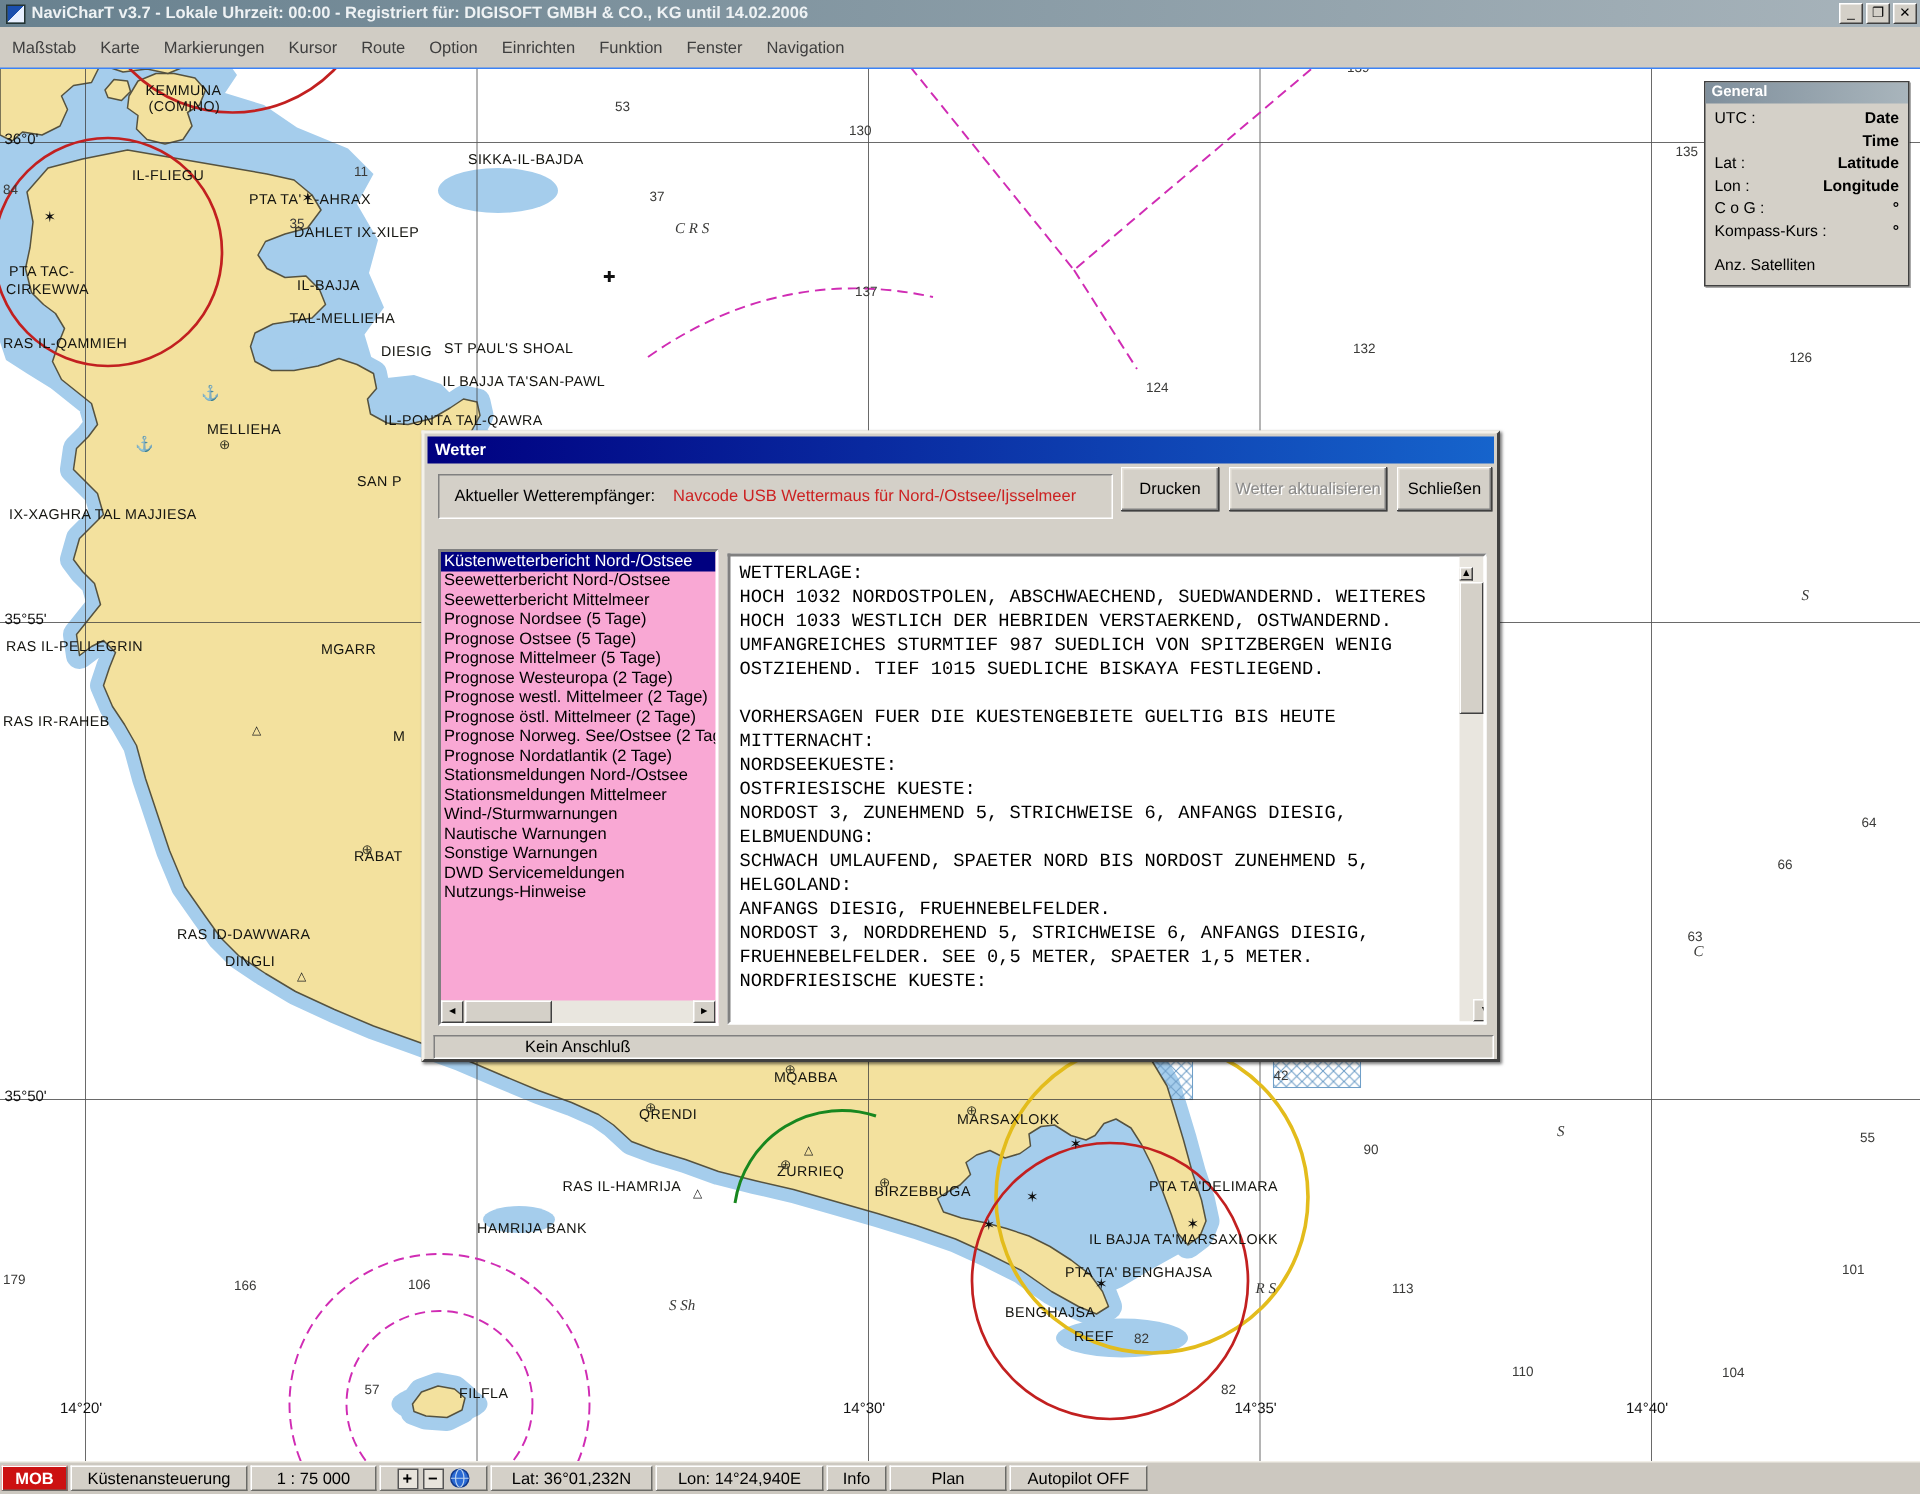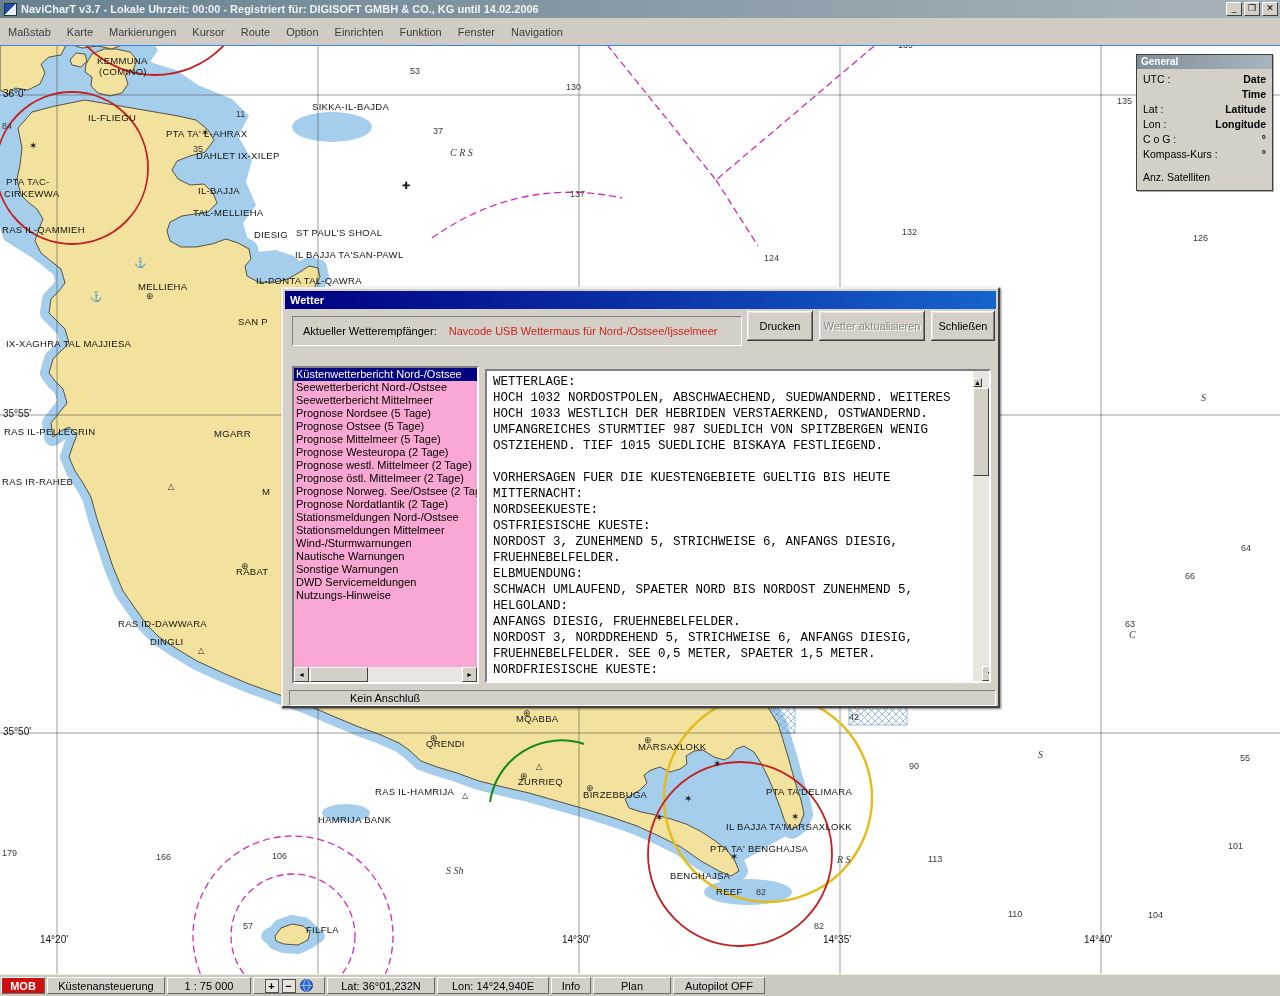--- a/index.html
+++ b/index.html
@@ -423,21 +423,20 @@
           <div>HOCH 1032 NORDOSTPOLEN, ABSCHWAECHEND, SUEDWANDERND. WEITERES</div>
           <div>HOCH 1033 WESTLICH DER HEBRIDEN VERSTAERKEND, OSTWANDERND.</div>
           <div>UMFANGREICHES STURMTIEF 987 SUEDLICH VON SPITZBERGEN WENIG</div>
           <div>OSTZIEHEND. TIEF 1015 SUEDLICHE BISKAYA FESTLIEGEND.</div>
           <div>&nbsp;</div>
           <div>VORHERSAGEN FUER DIE KUESTENGEBIETE GUELTIG BIS HEUTE</div>
           <div>MITTERNACHT:</div>
           <div>NORDSEEKUESTE:</div>
           <div>OSTFRIESISCHE KUESTE:</div>
           <div>NORDOST 3, ZUNEHMEND 5, STRICHWEISE 6, ANFANGS DIESIG,</div>
-          <div>FRUEHNEBELFELDER.</div>
           <div>ELBMUENDUNG:</div>
           <div>SCHWACH UMLAUFEND, SPAETER NORD BIS NORDOST ZUNEHMEND 5,</div>
           <div>HELGOLAND:</div>
           <div>ANFANGS DIESIG, FRUEHNEBELFELDER.</div>
           <div>NORDOST 3, NORDDREHEND 5, STRICHWEISE 6, ANFANGS DIESIG,</div>
           <div>FRUEHNEBELFELDER. SEE 0,5 METER, SPAETER 1,5 METER.</div>
           <div>NORDFRIESISCHE KUESTE:</div>
         </div>
       <div class="vscroll">
         <span class="sb-btn v">▲</span>

